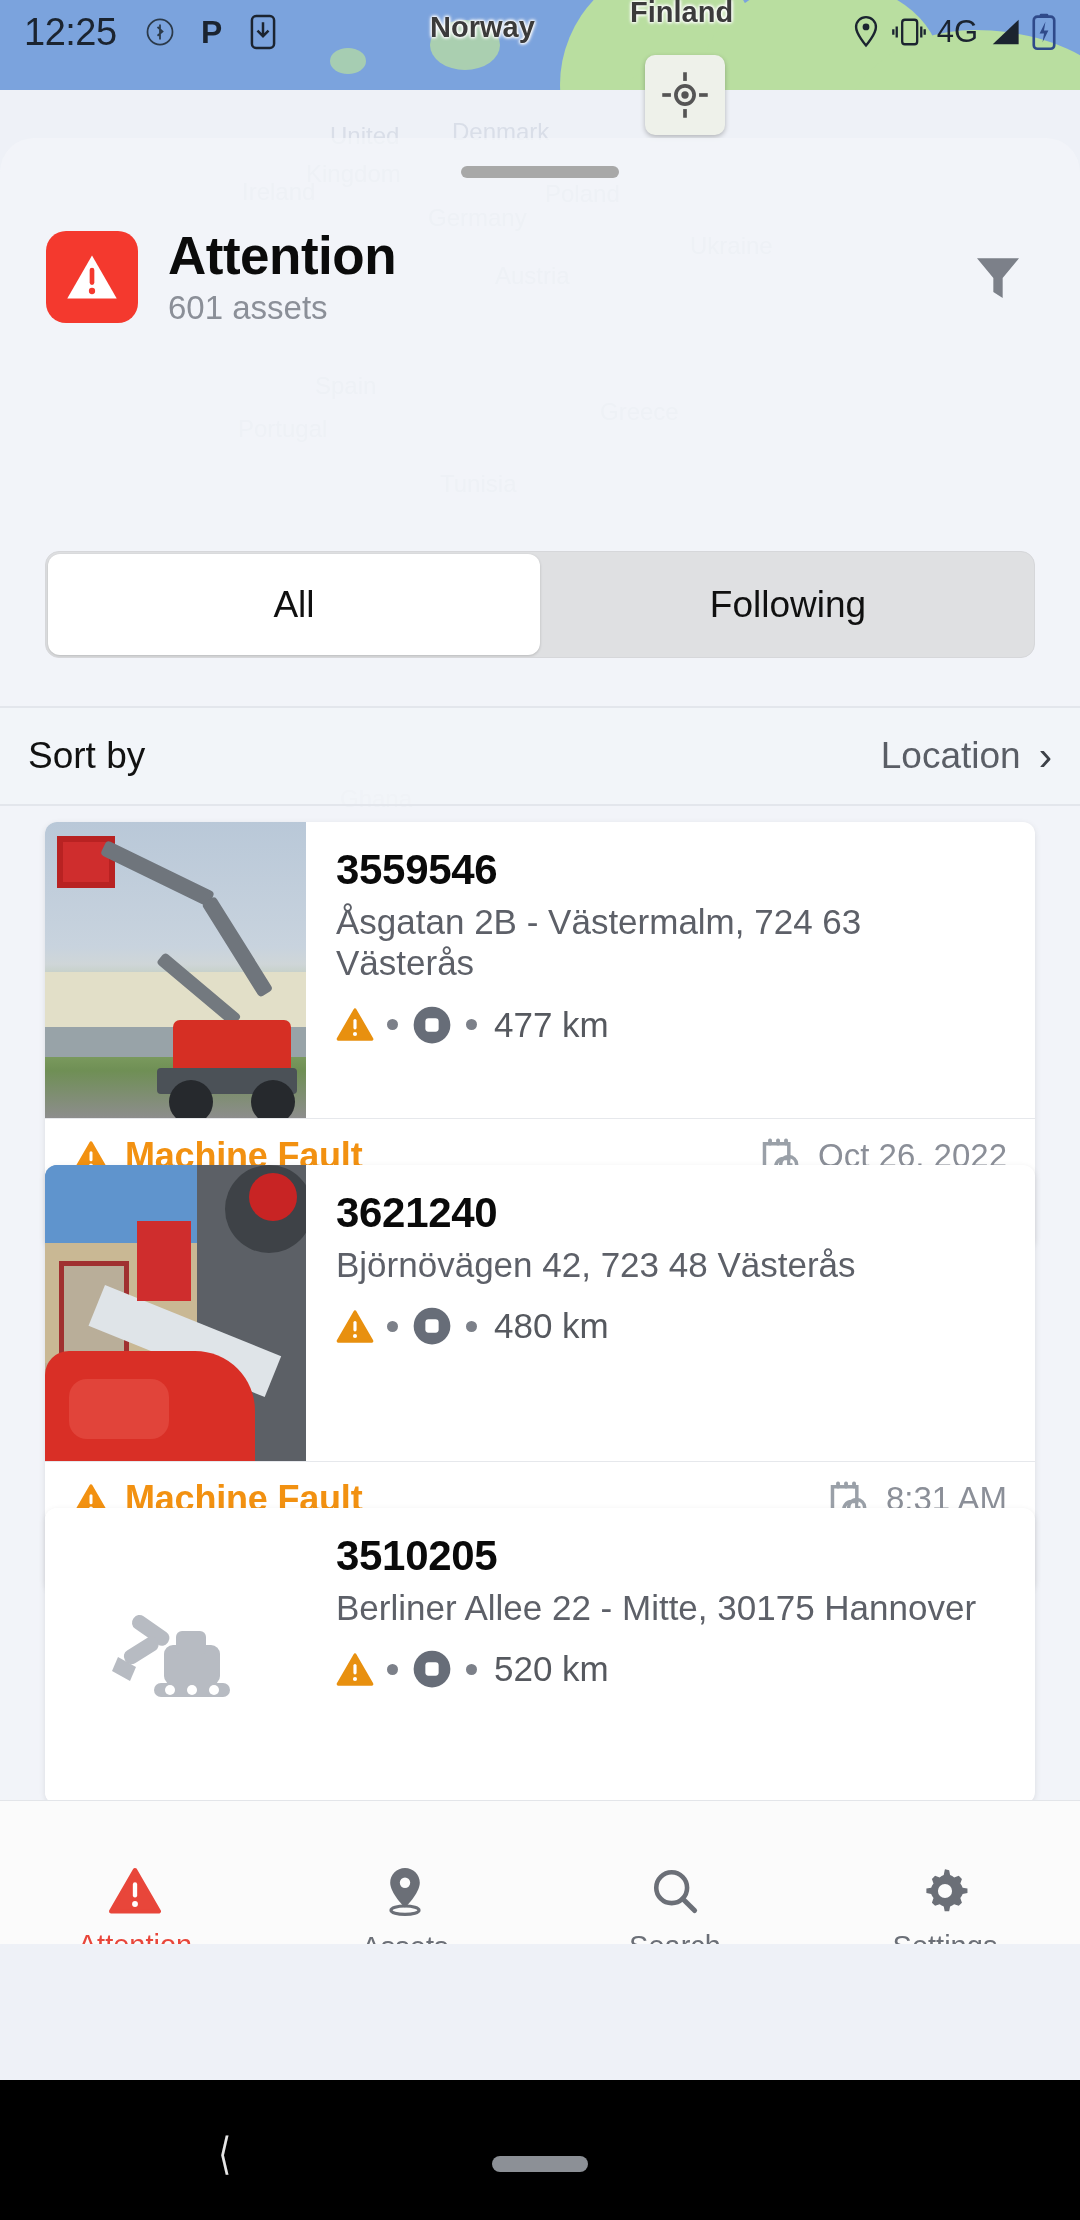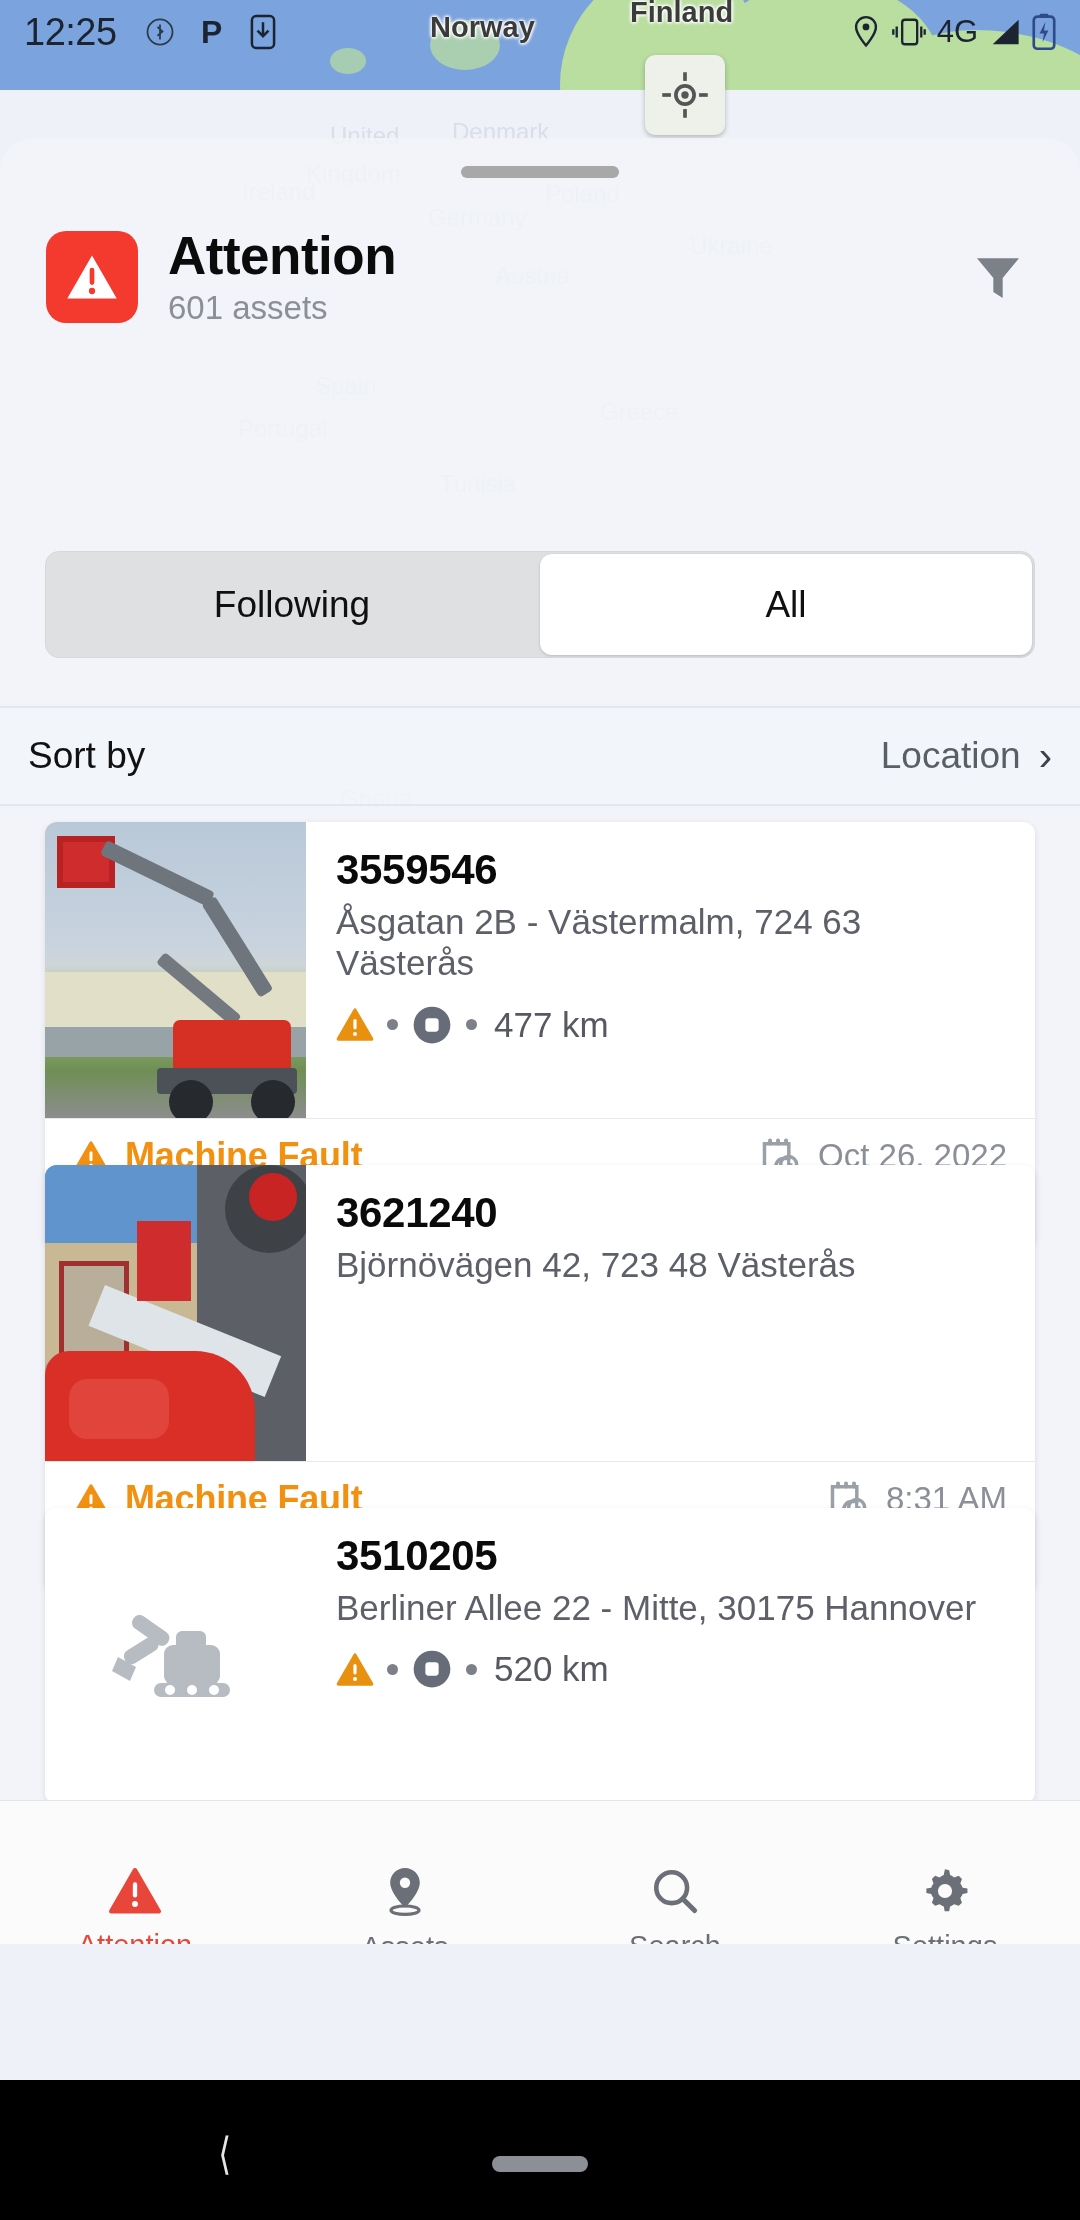--- a/index.html
+++ b/index.html
@@ -305,22 +305,22 @@
       <div id="sheet-subtitle">601 assets</div>
     </div>
     <div id="filter-btn">
       <svg width="56" height="56" viewBox="0 0 24 24">
         <path d="M3 4h18l-7 8.4V21l-4-2.6v-6z" fill="#7c8089"></path>
       </svg>
     </div>
   </div>
 
   <div id="segmented">
+    <div class="seg active">All</div>
     <div class="seg">Following</div>
-    <div class="seg active">All</div>
   </div>
 
   <div id="sort-row">
     <div id="sort-label">Sort by</div>
     <div id="sort-right">
       <div id="sort-value">Location</div>
       <div id="sort-chevron">›</div>
     </div>
   </div>
 
@@ -393,20 +393,34 @@
           <div class="ph" style="left:180px;top:0px;width:88px;height:88px;background:#3e4247;border-radius:50%;"></div>
           <div class="ph" style="left:204px;top:8px;width:48px;height:48px;background:#c82424;border-radius:50%;"></div>
           <div class="ph" style="left:60px;top:120px;width:190px;height:44px;background:#dfe4e8;transform:rotate(22deg);transform-origin:left top;"></div>
           <div class="ph" style="left:92px;top:56px;width:54px;height:80px;background:#cf2d2d;"></div>
           <div class="ph" style="left:0;top:186px;width:210px;height:112px;background:#d92f26;border-radius:24px 60px 0 0;"></div>
           <div class="ph" style="left:24px;top:214px;width:100px;height:60px;background:#e8564a;border-radius:18px;opacity:.55;"></div>
         </div>
         <div class="thumb-body">
           <div class="asset-id">3621240</div>
           <div class="asset-addr">Björnövägen 42, 723 48 Västerås</div>
+          <div class="asset-meta">
+            <svg width="38" height="35" viewBox="0 0 24 22">
+              <path d="M12 1.8 L22.6 20.2 H1.4 Z" fill="#e8900f" stroke="#e8900f" stroke-width="2" stroke-linejoin="round"></path>
+              <rect x="11" y="7.5" width="2" height="6.6" rx="1" fill="#fff"></rect>
+              <circle cx="12" cy="17" r="1.3" fill="#fff"></circle>
+            </svg>
+            <div class="meta-dot"></div>
+            <svg width="42" height="42" viewBox="0 0 24 24">
+              <circle cx="12" cy="12" r="10.5" fill="#676d78"></circle>
+              <rect x="8.2" y="8.2" width="7.6" height="7.6" rx="1.8" fill="#fff"></rect>
+            </svg>
+            <div class="meta-dot"></div>
+            <div class="meta-km">480 km</div>
+          </div>
         </div>
       </div>
       <div class="card-fault">
         <div class="fault-row">
           <svg width="36" height="33" viewBox="0 0 24 22">
             <path d="M12 1.8 L22.6 20.2 H1.4 Z" fill="#f29111" stroke="#f29111" stroke-width="2" stroke-linejoin="round"></path>
             <rect x="11" y="7.5" width="2" height="6.6" rx="1" fill="#fff"></rect>
             <circle cx="12" cy="17" r="1.3" fill="#fff"></circle>
           </svg>
           <div class="fault-label">Machine Fault</div>

